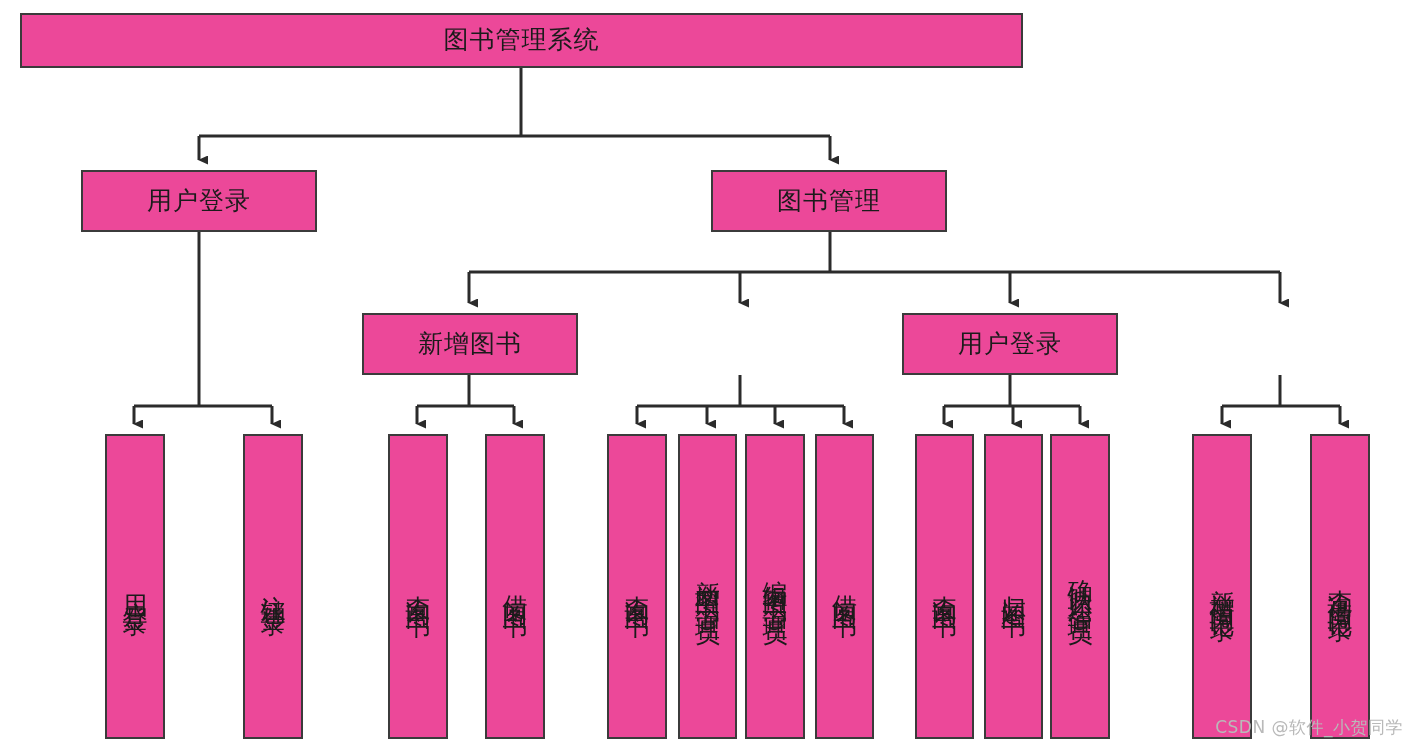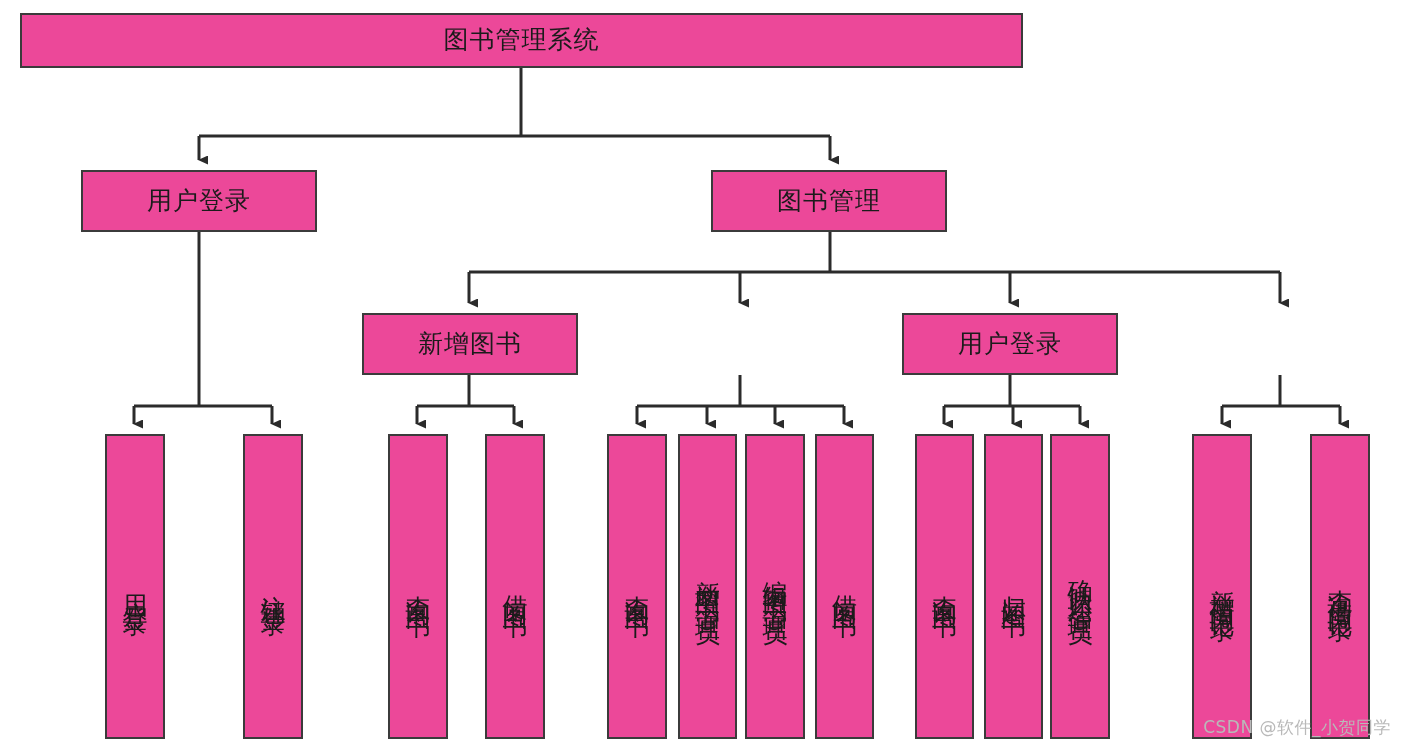--- a/index.html
+++ b/index.html
@@ -57,21 +57,21 @@
     writing-mode: vertical-rl;
     text-orientation: upright;
     font-size: 25px;
     letter-spacing: 6px;
     line-height: 1;
     white-space: pre;
     text-align: center;
   }
   .watermark {
     position: absolute;
-    right: 14px;
+    right: 2px;
     bottom: 8px;
     font-size: 17px;
     color: #b9b9b9;
     white-space: nowrap;
     letter-spacing: 0.5px;
   }
 </style>
 </head>
 <body>
 

